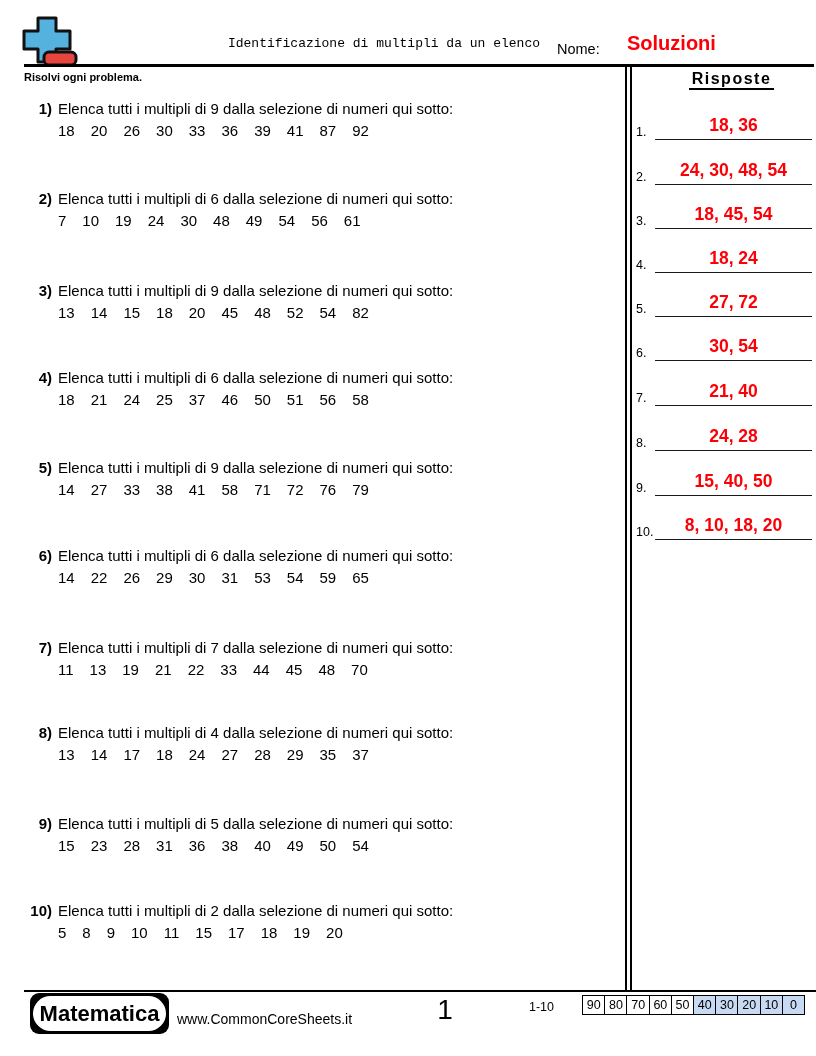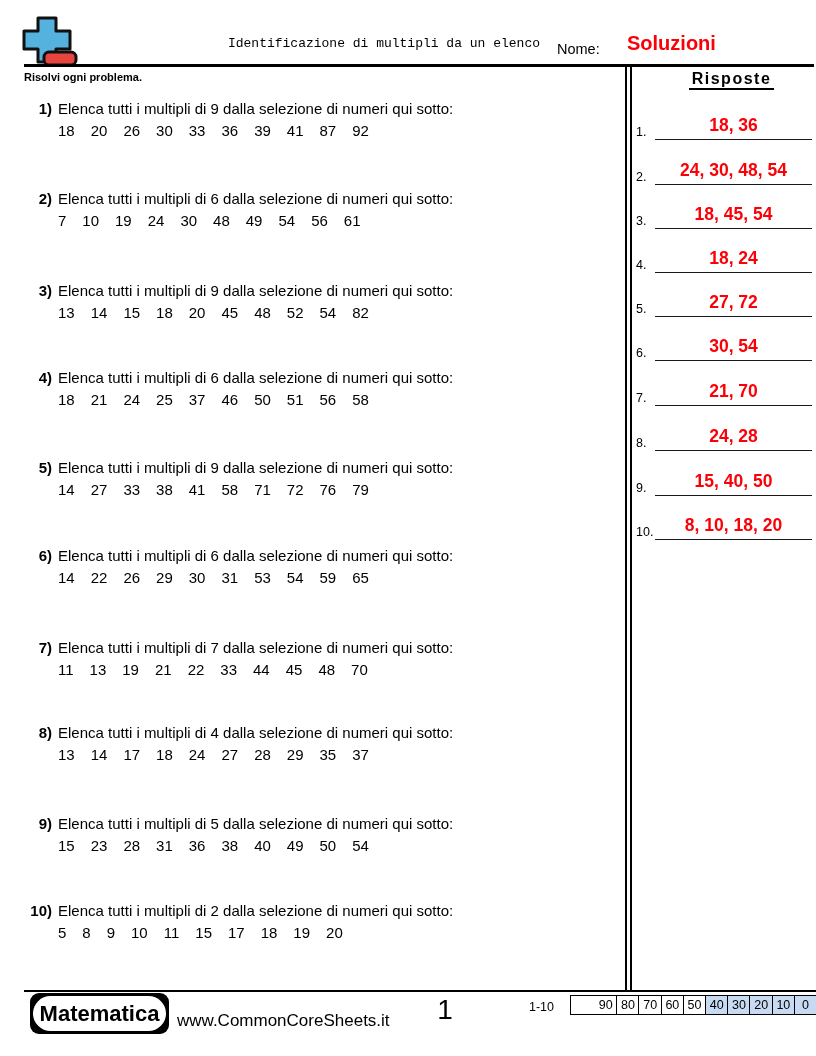--- a/index.html
+++ b/index.html
@@ -31,27 +31,27 @@
   .anum { position:absolute; left:3px; bottom:1px; font-size:12.5px; }
   .aline { position:absolute; left:22px; right:0; bottom:0; height:25px;
     border-bottom:1.8px solid #1a1a1a; text-align:center; }
   .aval { color:var(--answer-red); font-weight:bold; font-size:17.5px; line-height:23px; white-space:nowrap; }
   
   .footer-line { position:absolute; left:24px; right:0; top:990px; height:2.4px; background:#000; }
   .brand { position:absolute; left:30px; top:993px; width:139px; height:41px; background:#000; border-radius:9px; }
   .brand-inner { position:absolute; left:3px; right:3px; top:3px; bottom:3px; background:#fff;
     border-radius:18px; display:flex; align-items:center; justify-content:center;
     font-weight:bold; font-size:22px; }
-  .website { position:absolute; left:177px; top:1011px; font-size:17px; }
+  .website { position:absolute; left:177px; top:1011px; font-size:14px; }
   .page-num { position:absolute; left:425px; top:994px; width:40px; text-align:center; font-size:28px; }
   .score-label { position:absolute; left:529px; top:1000px; font-size:12.5px; }
   .score-table { position:absolute; left:566px; top:995px; display:flex; }
   .score-cell { width:21.5px; height:18px; border:1.3px solid #000; margin-left:-1.3px;
     text-align:center; font-size:12.5px; line-height:18px; background:#fff; }
-  .score-cell:first-child { margin-left:4px;padding-left:24px; }
+  .score-cell:first-child { margin-left:16px; }
   .score-cell.blue { background:var(--score-highlight); }
 </style>
 </head>
 <body>
 
 <div class="page">
 
   <svg class="logo-svg" width="62" height="54" viewBox="0 0 62 54">
     <polygon points="18,2 36,2 36,15 50,15 50,33 36,33 36,46 18,46 18,33 4,33 4,15 18,15" style="fill:var(--logo-blue); stroke:#111; stroke-width:3; stroke-linejoin:round"></polygon>
     <rect x="24" y="36" width="32" height="13" rx="5" style="fill:var(--logo-red); stroke:#111; stroke-width:3"></rect>
@@ -268,21 +268,21 @@
   <div class="answer" style="top:290px">
     <span class="anum">5.</span>
     <div class="aline"><span class="aval">27, 72</span></div>
   </div>
   <div class="answer" style="top:334px">
     <span class="anum">6.</span>
     <div class="aline"><span class="aval">30, 54</span></div>
   </div>
   <div class="answer" style="top:379px">
     <span class="anum">7.</span>
-    <div class="aline"><span class="aval">21, 70</span></div>
+    <div class="aline"><span class="aval">21, 40</span></div>
   </div>
   <div class="answer" style="top:424px">
     <span class="anum">8.</span>
     <div class="aline"><span class="aval">24, 28</span></div>
   </div>
   <div class="answer" style="top:469px">
     <span class="anum">9.</span>
     <div class="aline"><span class="aval">15, 40, 50</span></div>
   </div>
   <div class="answer" style="top:513px">

